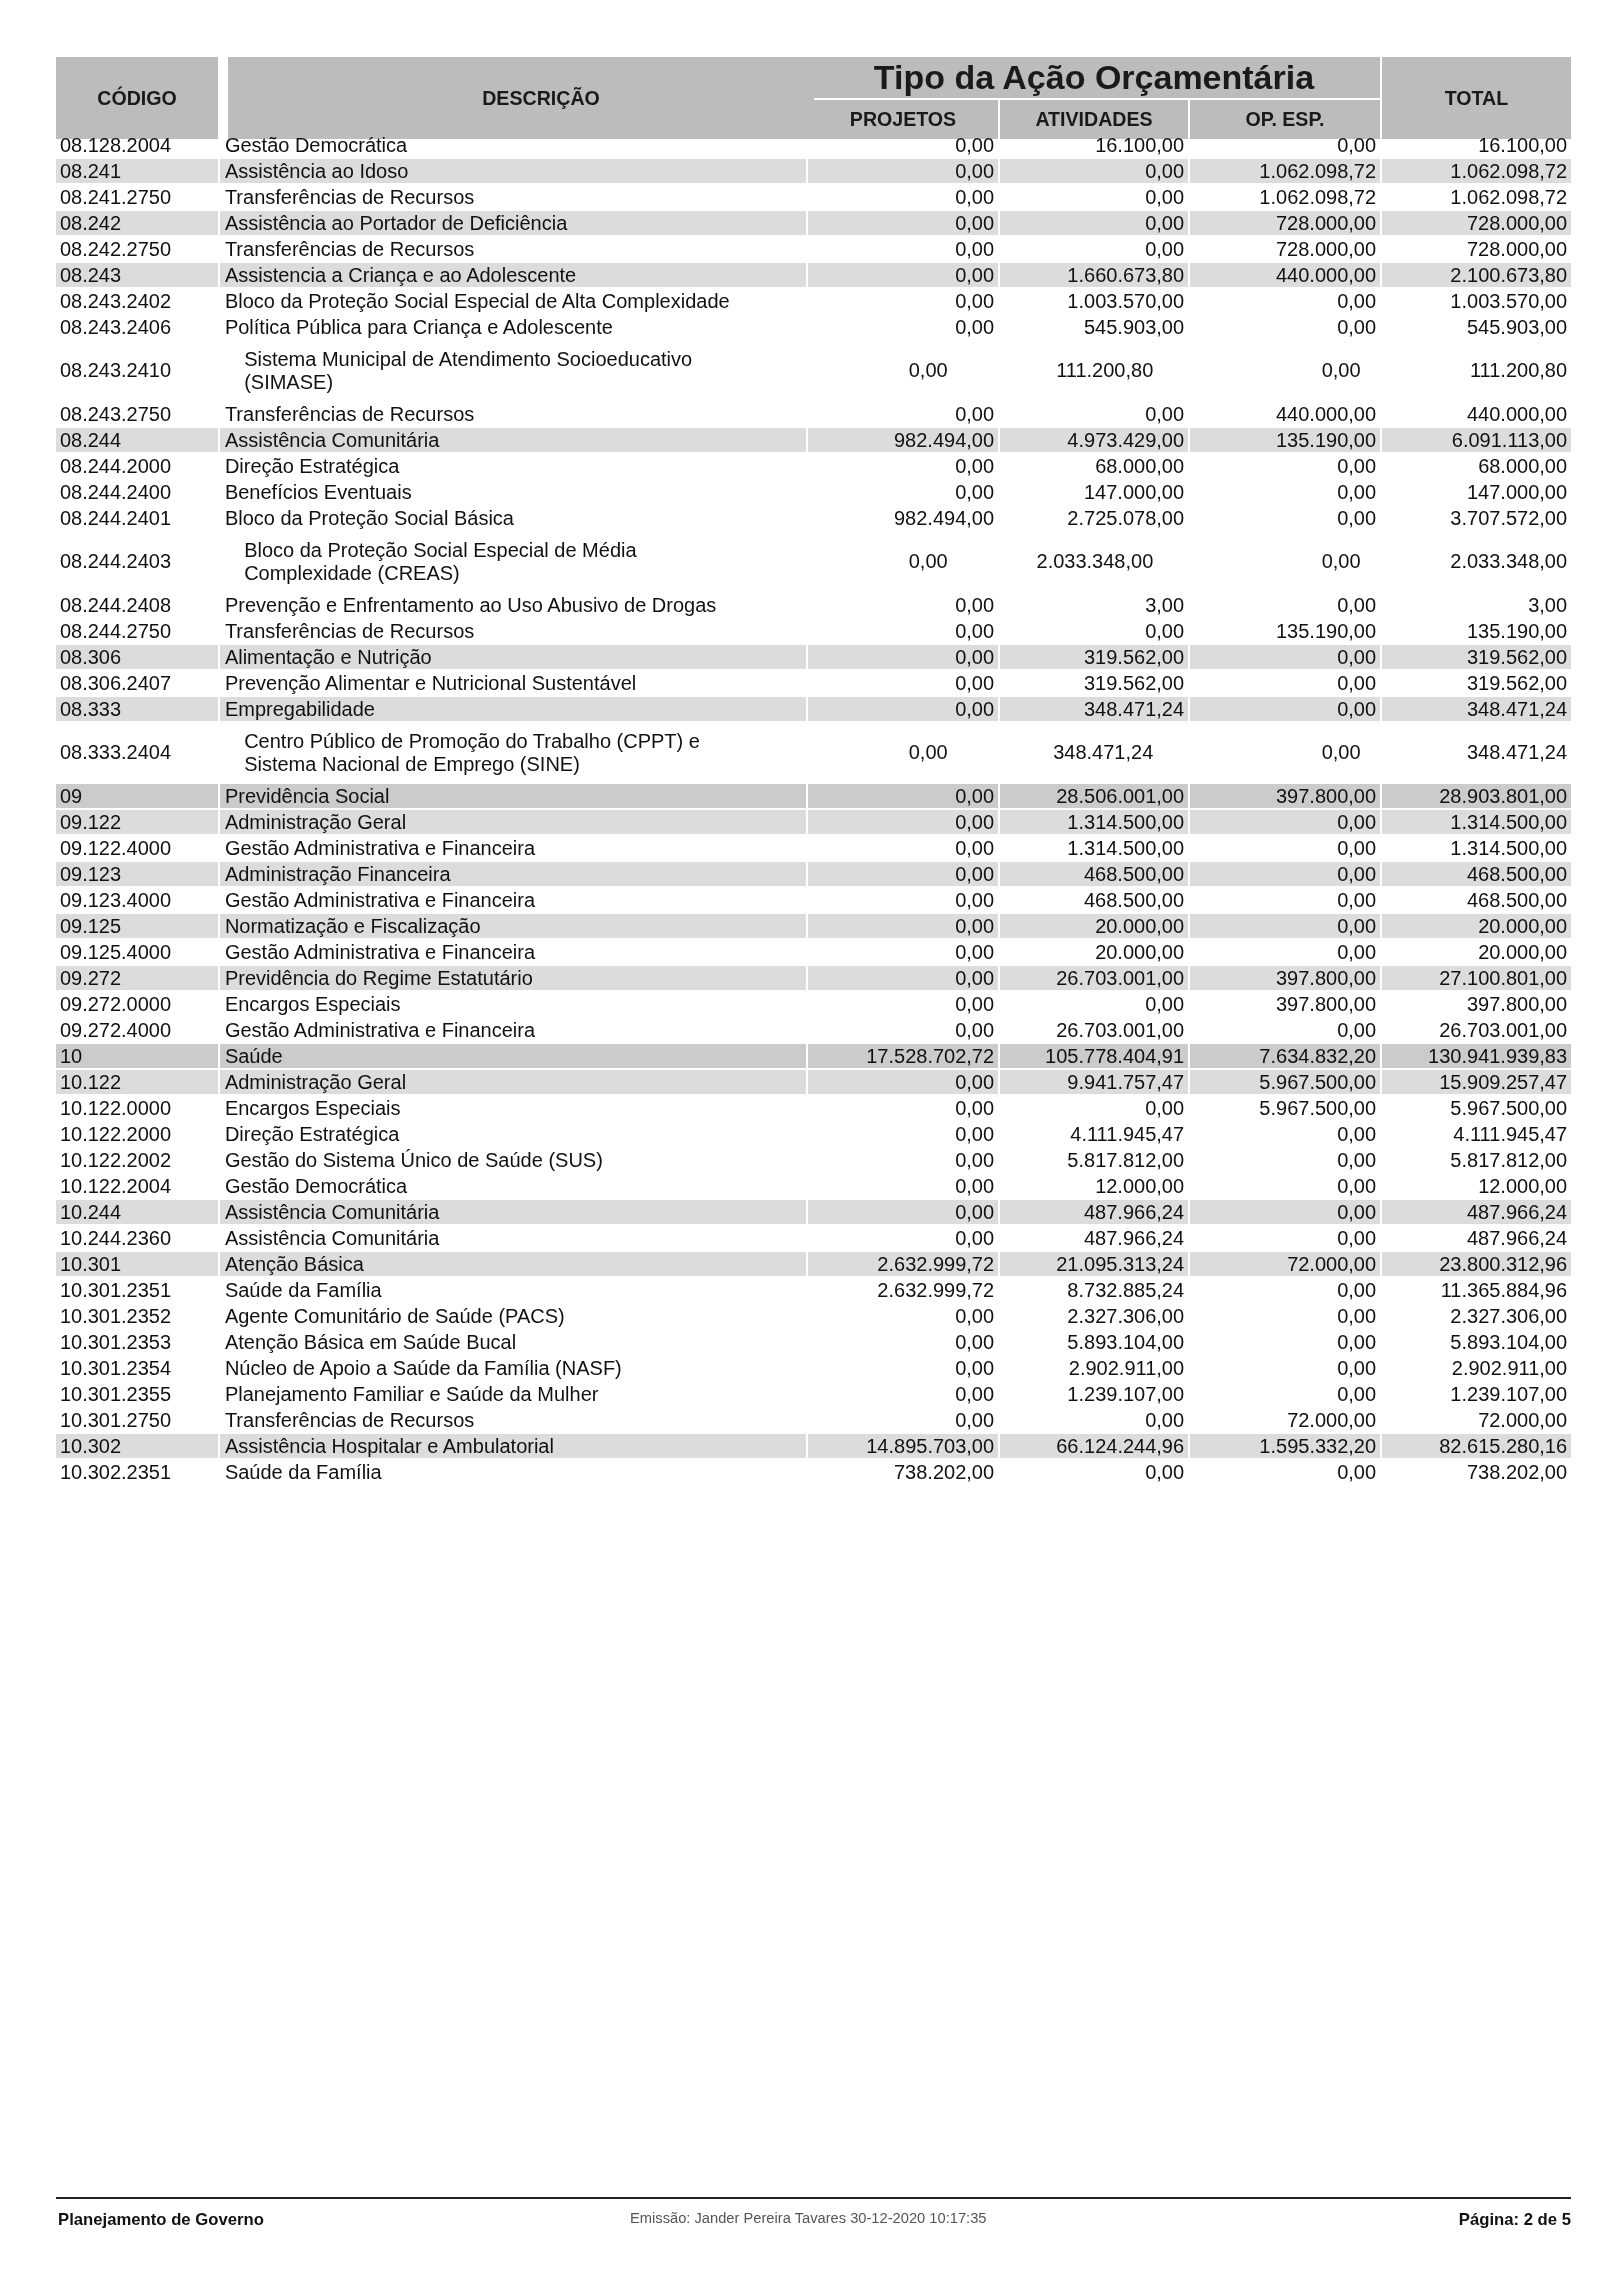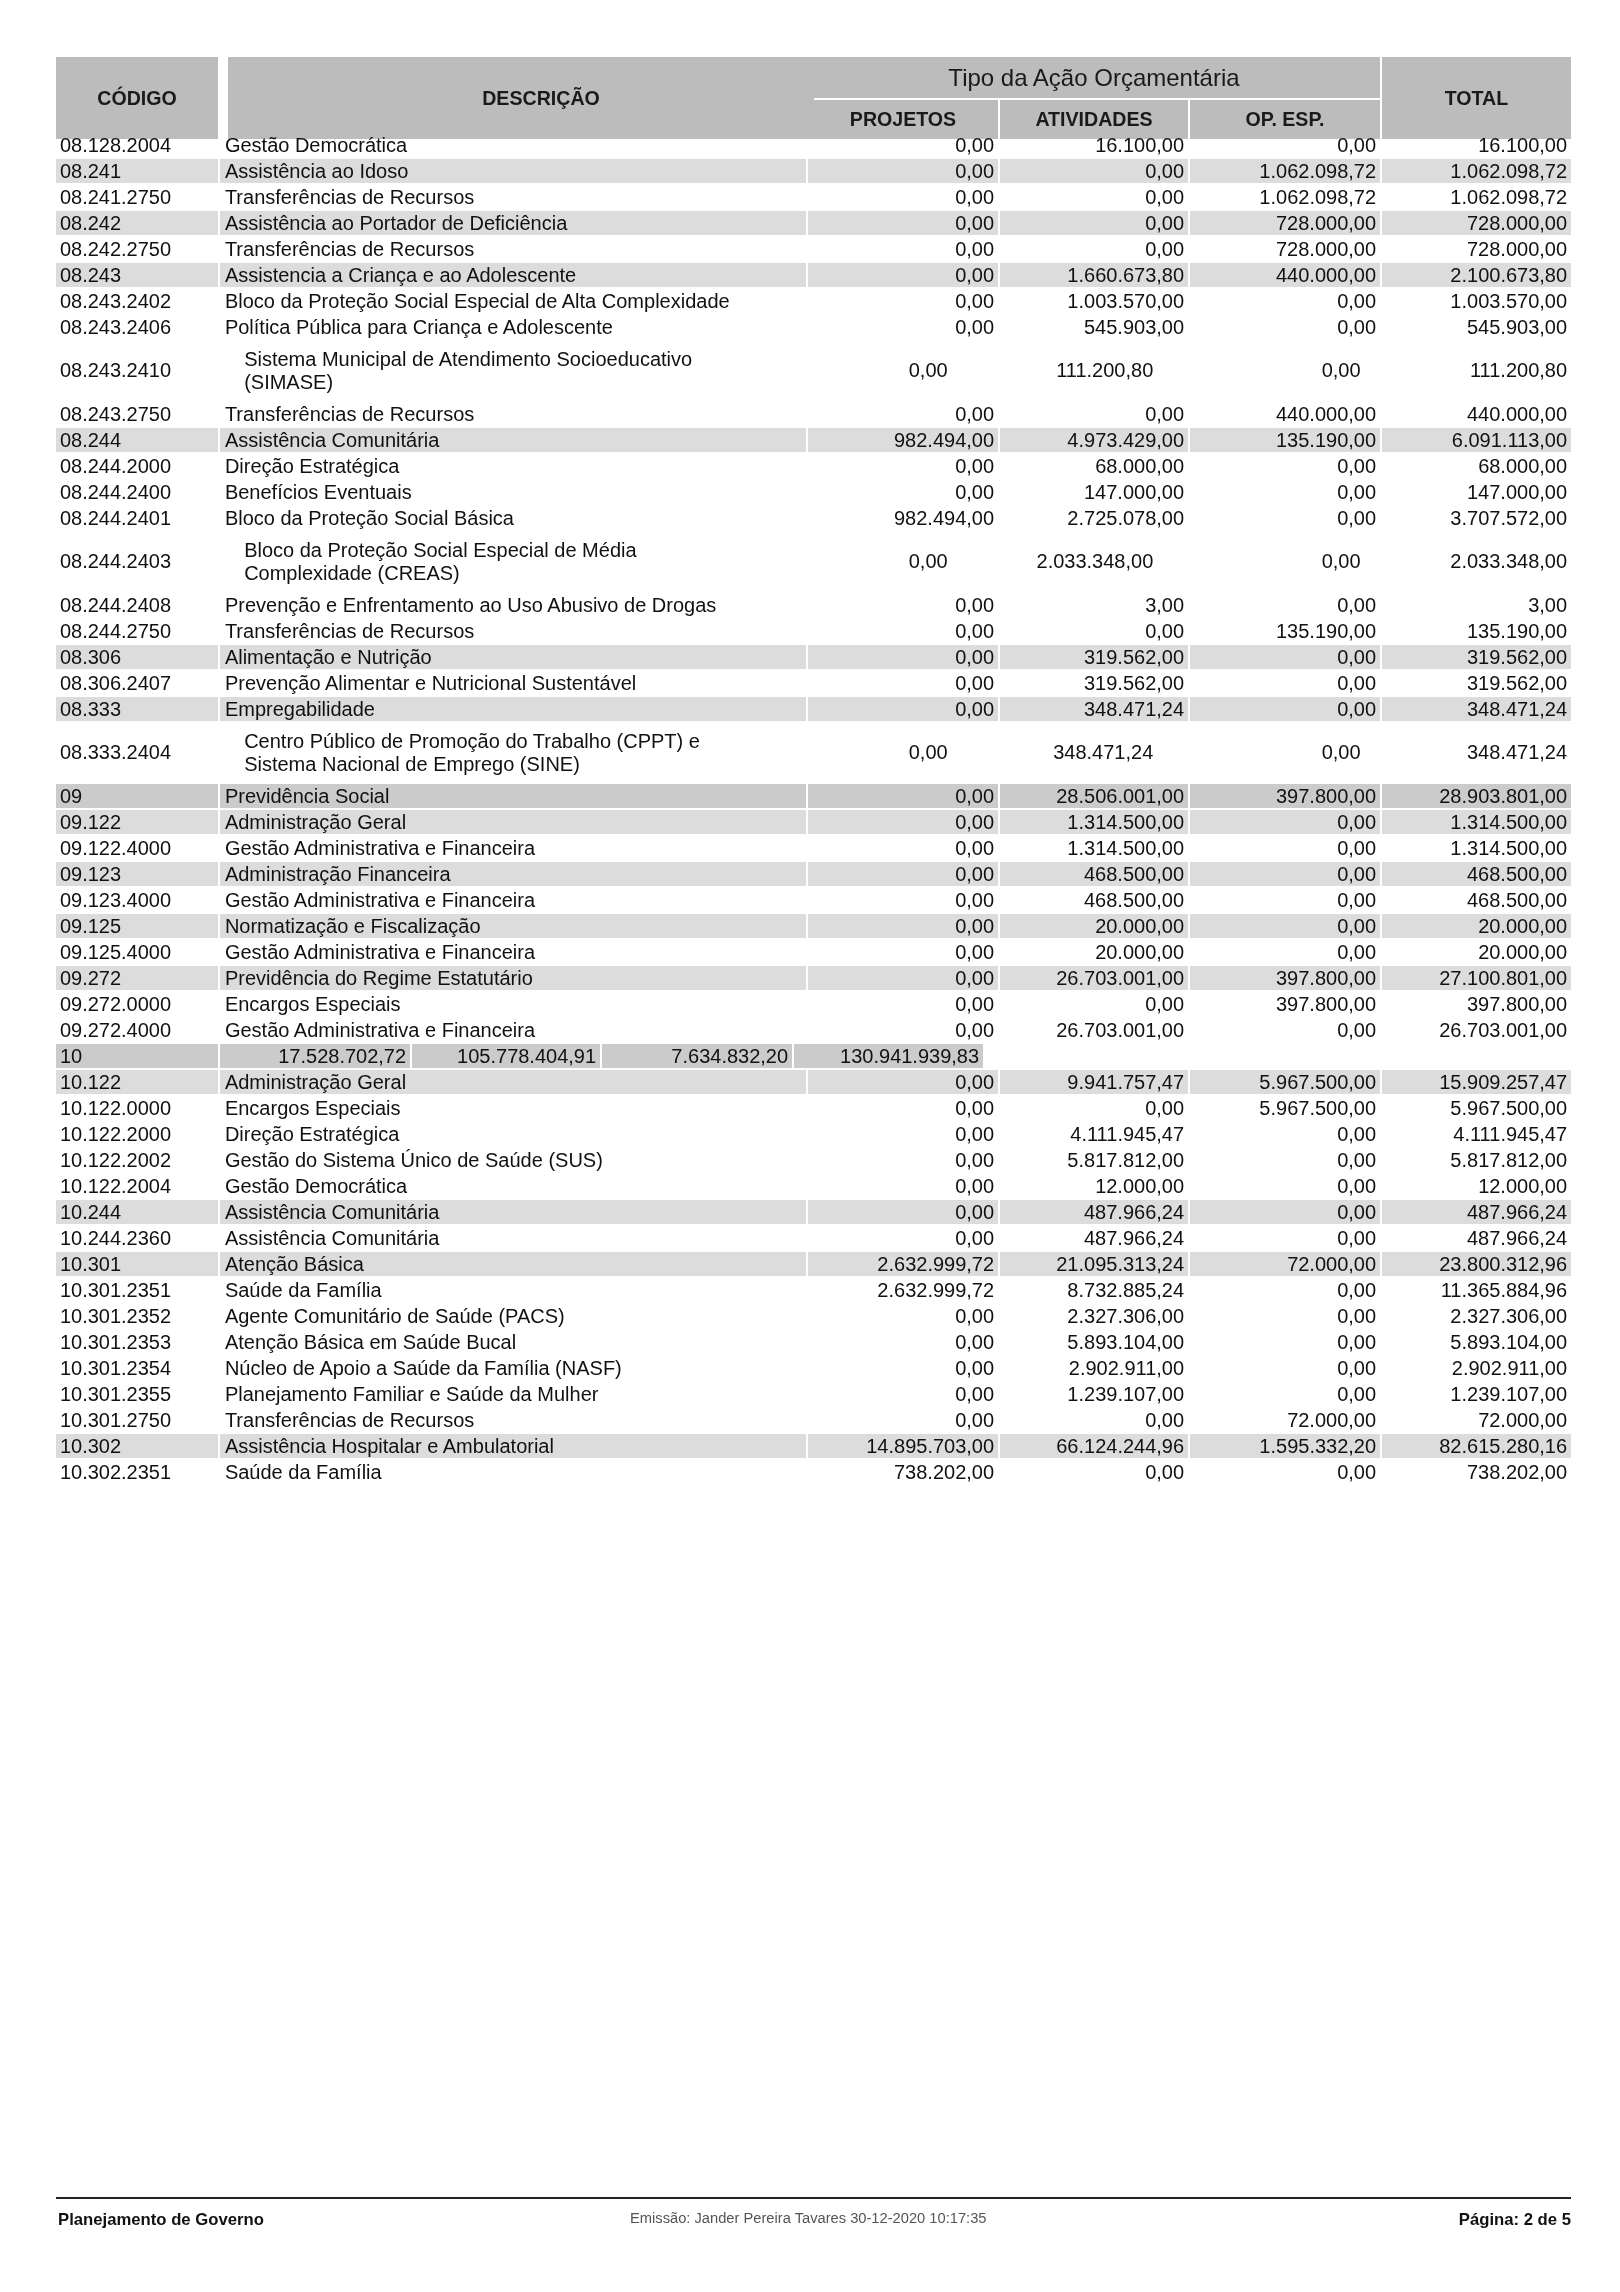--- a/index.html
+++ b/index.html
@@ -2,21 +2,21 @@
 <html><head>
 <meta charset="utf-8">
 <style>
   html, body { margin: 0; padding: 0; background: #ffffff; }
   body { width: 1620px; height: 2293px; position: relative; overflow: hidden;
          font-family: "Liberation Sans", "DejaVu Sans", sans-serif; color: #111; }
   .table { position: absolute; left: 56px; top: 57px; width: 1515px; }
   .hdr { position: relative; height: 76px; }
   .hcell { position: absolute; background: #bcbcbc; display: flex; align-items: center; justify-content: center;
            font-weight: bold; font-size: 19.6px; color: #1a1a1a; box-sizing: border-box; }
-  .hcell.title { font-size: 24px; font-weight: normal; }
+  .hcell.title { font-size: 34px; font-weight: bold; }
   .rows { position: relative; margin-top: 0px; }
   .row { display: flex; height: 26px; align-items: stretch; }
   .row.tall { height: 61px; gap: 41px; }
   .cell { box-sizing: border-box; display: flex; align-items: center; font-size: 20px; margin-right: 2px; padding: 0 2.9px; line-height: 22.5px; }
   .cell:last-child { margin-right: 0; }
   .c-code { width: 162px; padding-left: 3.9px; }
   .c-desc { width: 586px; padding-left: 4.9px; }
   .c-num { width: 190px; justify-content: flex-end; padding-right: 3.9px; }
   .c-num.w192 { width: 188px; }
   .c-tot { width: 189px; justify-content: flex-end; padding-right: 3.9px; }
@@ -286,20 +286,21 @@
       <div class="row">
         <div class="cell c-code">09.272.4000</div>
         <div class="cell c-desc">Gestão Administrativa e Financeira</div>
         <div class="cell c-num">0,00</div>
         <div class="cell c-num w192">26.703.001,00</div>
         <div class="cell c-num">0,00</div>
         <div class="cell c-tot">26.703.001,00</div>
       </div>
       <div class="row l0">
         <div class="cell c-code">10</div>
+        <div class="cell c-desc">Saúde</div>
         <div class="cell c-num">17.528.702,72</div>
         <div class="cell c-num w192">105.778.404,91</div>
         <div class="cell c-num">7.634.832,20</div>
         <div class="cell c-tot">130.941.939,83</div>
       </div>
       <div class="row l1">
         <div class="cell c-code">10.122</div>
         <div class="cell c-desc">Administração Geral</div>
         <div class="cell c-num">0,00</div>
         <div class="cell c-num w192">9.941.757,47</div>

